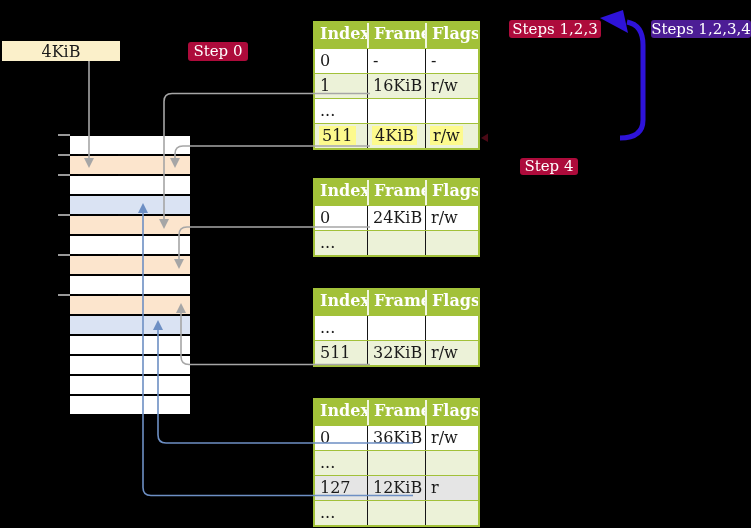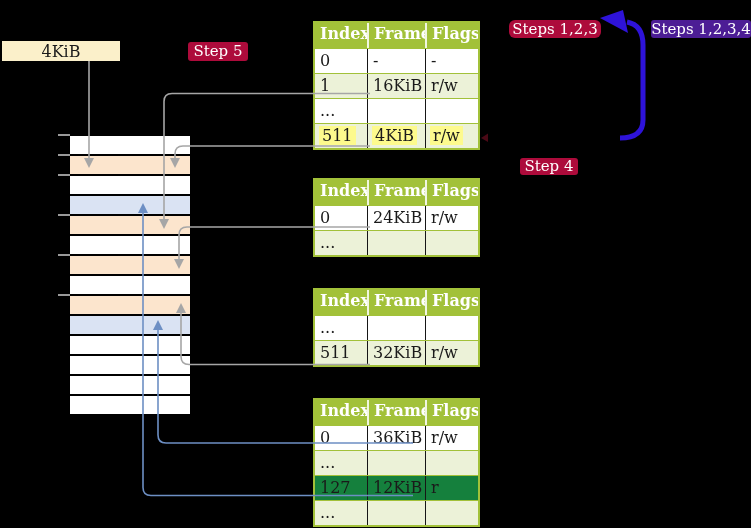--- a/index.html
+++ b/index.html
@@ -36,22 +36,22 @@
   .prow.hdr .pcell.c2,.prow.hdr .pcell.c3{border-left:2px solid rgba(255,255,255,.85);}
   .hl{padding:0 3px;margin-left:-1px;}
 </style>
 </head>
 <body>
 
 <div id="canvas">
 
   <div class="size-label" style="background: rgb(251, 240, 202);">4KiB</div>
 
-  <div class="badge" style="left: 188px; top: 42px; width: 60px; height: 19px; background: rgb(173, 11, 59);">Step 5</div>
-  <div class="badge" style="left: 509px; top: 20px; width: 92px; height: 18px; background: rgb(173, 11, 59); border-radius: 6px;">Steps 1,2,3</div>
+  <div class="badge" style="left: 188px; top: 42px; width: 60px; height: 19px; background: rgb(173, 11, 59);">Step 0</div>
+  <div class="badge" style="left: 509px; top: 20px; width: 92px; height: 18px; background: rgb(173, 11, 59);">Steps 1,2,3</div>
   <div class="badge" style="left: 651px; top: 20px; width: 100px; height: 18px; background: #4c1d95;">Steps 1,2,3,4</div>
   <div class="badge" style="left: 520px; top: 158px; width: 58px; height: 17px; background: rgb(173, 11, 59); text-align: center;">Step 4</div>
 
   <div id="memory-column">
       <div class="mem-row" style="top: 136px; height: 18px; background: rgb(255, 255, 255);"></div>
       <div class="mem-row" style="top: 156px; height: 18px; background: rgb(252, 229, 205);"></div>
       <div class="mem-row" style="top: 176px; height: 18px; background: rgb(255, 255, 255);"></div>
       <div class="mem-row" style="top: 196px; height: 18px; background: rgb(218, 227, 243);"></div>
       <div class="mem-row" style="top: 216px; height: 18px; background: rgb(252, 229, 205);"></div>
       <div class="mem-row" style="top: 236px; height: 18px; background: rgb(255, 255, 255);"></div>
@@ -141,21 +141,21 @@
         <div class="prow" style="background: rgb(255, 255, 255);">
           <div class="pcell c1">0</div>
           <div class="pcell c2">36KiB</div>
           <div class="pcell c3">r/w</div>
         </div>
         <div class="prow" style="background: rgb(236, 242, 216);">
           <div class="pcell c1">...</div>
           <div class="pcell c2"></div>
           <div class="pcell c3"></div>
         </div>
-        <div class="prow" style="background: #15803d;">
+        <div class="prow" style="background: #e5e5e5;">
           <div class="pcell c1">127</div>
           <div class="pcell c2">12KiB</div>
           <div class="pcell c3">r</div>
         </div>
         <div class="prow" style="background: rgb(236, 242, 216);">
           <div class="pcell c1">...</div>
           <div class="pcell c2"></div>
           <div class="pcell c3"></div>
         </div>
       </div>

